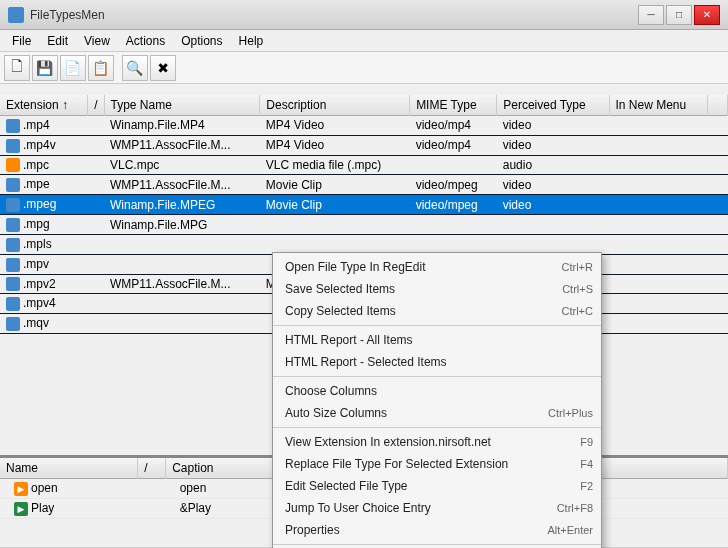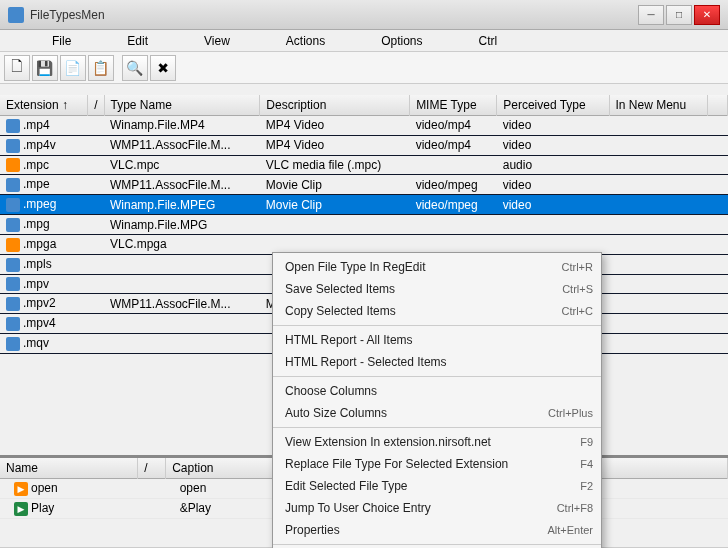--- a/index.html
+++ b/index.html
@@ -64,21 +64,20 @@
       align-items: center;
       padding: 0 4px;
       border-bottom: 1px solid #ccc;
     }
     .menu-item {
       padding: 2px 8px;
       cursor: pointer;
       height: 100%;
       display: flex;
       align-items: center;
-      margin-left: 40px;
     }
     
     #toolbar {
       background: #f5f5f5;
       height: 32px;
       display: flex;
       align-items: center;
       padding: 2px 4px;
       border-bottom: 1px solid #ccc;
       gap: 2px;
@@ -226,21 +225,21 @@
     <button class="title-btn close-btn">✕</button>
   </div>
 </div>
 
 <div id="menu-bar">
 <div class="menu-item">File</div>
     <div class="menu-item">Edit</div>
     <div class="menu-item">View</div>
     <div class="menu-item">Actions</div>
     <div class="menu-item">Options</div>
-    <div class="menu-item">Ctrl</div>
+    <div class="menu-item">Help</div>
   </div>
 
 <div id="toolbar">
   <button class="toolbar-btn">🗋</button>
   <button class="toolbar-btn">💾</button>
   <button class="toolbar-btn">📄</button>
   <button class="toolbar-btn">📋</button>
   <div class="toolbar-sep"></div>
   <button class="toolbar-btn">🔍</button>
   <button class="toolbar-btn">✖</button>
@@ -331,32 +330,20 @@
     <td></td>
     <td>Winamp.File.MPG</td>
     <td></td>
     <td></td>
     <td></td>
     <td></td>
     <td></td>
   </tr>
             <tr>
     <td>
-      <span style="display:inline-block;width:14px;height:14px;background:#ff8800;border-radius:2px;vertical-align:middle;margin-right:3px;"></span>.mpga
-    </td>
-    <td></td>
-    <td>VLC.mpga</td>
-    <td></td>
-    <td></td>
-    <td></td>
-    <td></td>
-    <td></td>
-  </tr>
-            <tr>
-    <td>
       <span style="display:inline-block;width:14px;height:14px;background:#4488cc;border-radius:2px;vertical-align:middle;margin-right:3px;"></span>.mpls
     </td>
     <td></td>
     <td></td>
     <td></td>
     <td></td>
     <td></td>
     <td></td>
     <td></td>
   </tr>

